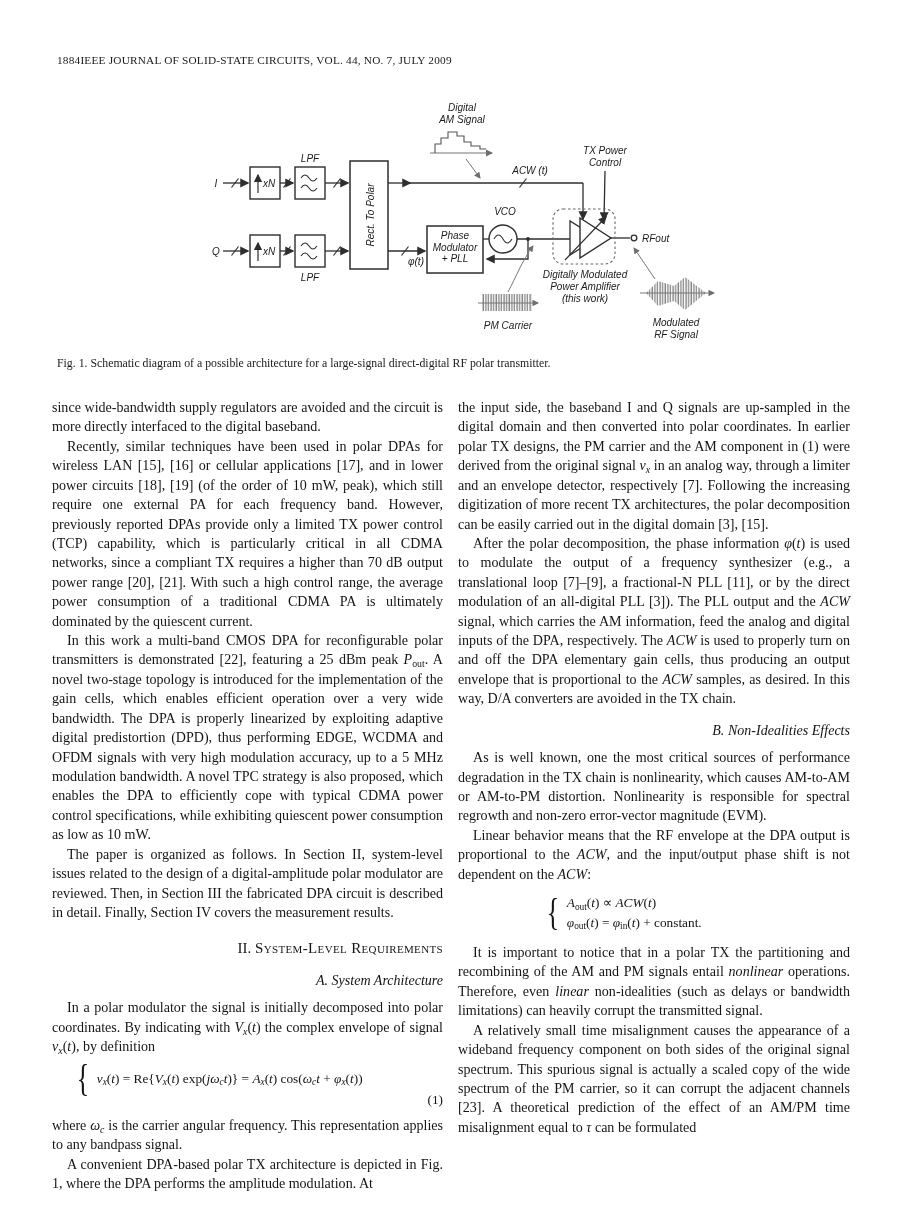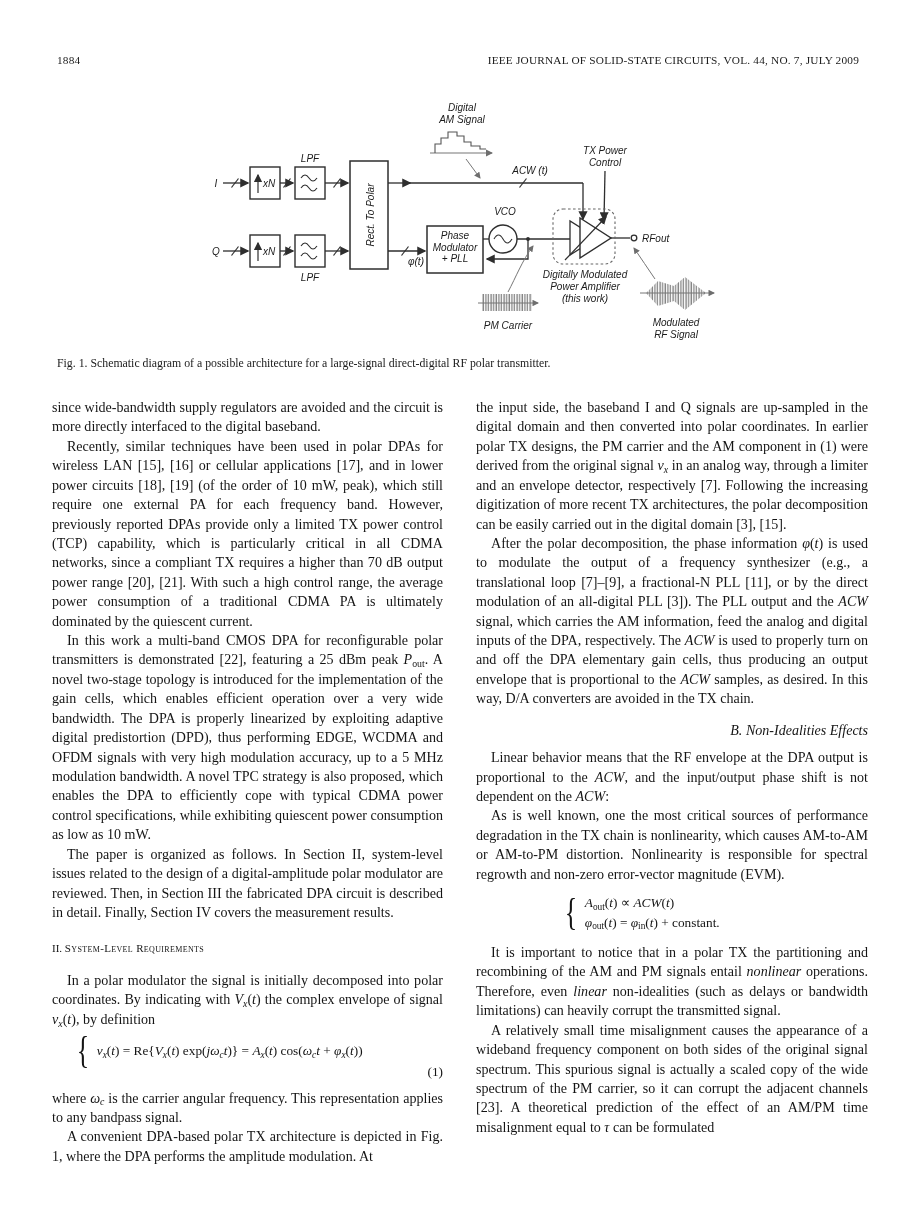--- a/index.html
+++ b/index.html
@@ -1,31 +1,31 @@
 <!DOCTYPE html>
 <html><head>
 <meta charset="utf-8">
 <style>
   html,body{margin:0;padding:0;background:#e8e8e8;}
   .page{position:relative;width:924px;height:1232px;background:#ffffff;overflow:hidden;
         font-family:"Liberation Serif",serif;color:#141414;}
-  .hdr{position:absolute;top:54px;left:57px;right:65px;display:flex;justify-content:space-between;
+  .hdr{position:absolute;top:54px;left:57px;right:58px;display:flex;
        font-size:11.3px;letter-spacing:0.2px;color:#1a1a1a;}
   .figwrap{position:absolute;left:178px;top:97px;width:575px;height:255px;}
   .figwrap svg{display:block;}
   .figwrap text{font-family:"Liberation Sans",sans-serif;font-style:italic;fill:#1b1b1b;font-size:10px;}
   .cap{position:absolute;left:57px;top:356px;width:680px;font-size:11.8px;color:#1a1a1a;}
   .cap .cap-label{margin-right:3px;}
   .col{position:absolute;top:398px;font-size:14.05px;line-height:19.42px;text-align:justify;
        text-justify:inter-word;}
   .col-l{left:52px;width:391px;}
-  .col-r{left:476px;width:392px;}
+  .col-r{left:458px;width:392px;}
   .col p{margin:0;}
   .col p.ind{text-indent:15px;}
-  .sec-head{text-align:left;margin:17px 0 12px;font-size:11px;}
+  .sec-head{text-align:right;margin:17px 0 12px;font-size:15px;}
   .sec-head .sc{font-variant:small-caps;letter-spacing:0.35px;}
   .sub-head{font-style:italic;margin:12px 0 8px;text-align:right;}
   .it{font-style:italic;}
   .sb{font-size:70%;position:relative;top:0.30em;line-height:0;}
   .eq{position:relative;font-size:13.3px;text-align:left;}
   .eq-row{display:flex;align-items:center;}
   .brace{font-size:37px;font-weight:300;line-height:0.85;margin-right:5px;
          display:inline-block;transform:scaleX(0.7);}
   .eq-line{white-space:nowrap;}
   .eq-num{position:absolute;right:0;}
@@ -195,20 +195,21 @@
   <div class="col col-l">
     <p>since wide-bandwidth supply regulators are avoided and the circuit is more directly interfaced to the digital baseband.</p>
     <p class="ind">Recently, similar techniques have been used in polar DPAs for wireless LAN [15], [16] or cellular applications [17], and in lower power circuits [18], [19] (of the order of 10 mW, peak), which still require one external PA for each frequency band. However, previously reported DPAs provide only a limited TX power control (TCP) capability, which is particularly critical in all CDMA networks, since a compliant TX requires a higher than 70 dB output power range [20], [21]. With such a high control range, the average power consumption of a traditional CDMA PA is ultimately dominated by the quiescent current.</p>
     <p class="ind"><span>In this work a multi-band CMOS DPA for reconfigurable polar transmitters is demonstrated [22], featuring a 25 dBm peak </span><span class="it">P</span><span class="sb">out</span><span>. A novel two-stage topology is introduced for the implementation of the gain cells, which enables efficient operation over a very wide bandwidth. The DPA is properly linearized by exploiting adaptive digital predistortion (DPD), thus performing EDGE, WCDMA and OFDM signals with very high modulation accuracy, up to a 5 MHz modulation bandwidth. A novel TPC strategy is also proposed, which enables the DPA to efficiently cope with typical CDMA power control specifications, while exhibiting quiescent power consumption as low as 10 mW.</span></p>
     <p class="ind">The paper is organized as follows. In Section II, system-level issues related to the design of a digital-amplitude polar modulator are reviewed. Then, in Section III the fabricated DPA circuit is described in detail. Finally, Section IV covers the measurement results.</p>
 
     <div class="sec-head">
       <span>II.</span>
       <span class="sc">System-Level Requirements</span>
     </div>
+    <div class="sub-head">A. System Architecture</div>
 
     <p class="ind"><span>In a polar modulator the signal is initially decomposed into polar coordinates. By indicating with </span><span class="it">V</span><span class="it sb">x</span><span>(</span><span class="it">t</span><span>)</span><span> the complex envelope of signal </span><span class="it">v</span><span class="it sb">x</span><span>(</span><span class="it">t</span><span>)</span><span>, by definition</span></p>
 
     <div class="eq eq1">
       <div class="eq-row">
         <span class="brace">{</span>
         <div>
           <div class="eq-line"><span class="it">v</span><span class="it sb">x</span><span>(</span><span class="it">t</span><span>) = Re{</span><span class="it">V</span><span class="it sb">x</span><span>(</span><span class="it">t</span><span>) exp(</span><span class="it">jω</span><span class="it sb">c</span><span class="it">t</span><span>)} = </span><span class="it">A</span><span class="it sb">x</span><span>(</span><span class="it">t</span><span>) cos(</span><span class="it">ω</span><span class="it sb">c</span><span class="it">t</span><span> + </span><span class="it">φ</span><span class="it sb">x</span><span>(</span><span class="it">t</span><span>))</span></div>
         </div>
       </div>
@@ -218,22 +219,22 @@
     <p><span>where </span><span class="it">ω</span><span class="it sb">c</span><span> is the carrier angular frequency. This representation applies to any bandpass signal.</span></p>
     <p class="ind">A convenient DPA-based polar TX architecture is depicted in Fig. 1, where the DPA performs the amplitude modulation. At</p>
   </div>
 
   <div class="col col-r">
     <p><span>the input side, the baseband I and Q signals are up-sampled in the digital domain and then converted into polar coordinates. In earlier polar TX designs, the PM carrier and the AM component in (1) were derived from the original signal </span><span class="it">v</span><span class="it sb">x</span><span> in an analog way, through a limiter and an envelope detector, respectively [7]. Following the increasing digitization of more recent TX architectures, the polar decomposition can be easily carried out in the digital domain [3], [15].</span></p>
     <p class="ind"><span>After the polar decomposition, the phase information </span><span class="it">φ</span><span>(</span><span class="it">t</span><span>)</span><span> is used to modulate the output of a frequency synthesizer (e.g., a translational loop [7]–[9], a fractional-N PLL [11], or by the direct modulation of an all-digital PLL [3]). The PLL output and the </span><span class="it">ACW</span><span> signal, which carries the AM information, feed the analog and digital inputs of the DPA, respectively. The </span><span class="it">ACW</span><span> is used to properly turn on and off the DPA elementary gain cells, thus producing an output envelope that is proportional to the </span><span class="it">ACW</span><span> samples, as desired. In this way, D/A converters are avoided in the TX chain.</span></p>
 
     <div class="sub-head">B. Non-Idealities Effects</div>
 
+    <p class="ind">As is well known, one the most critical sources of performance degradation in the TX chain is nonlinearity, which causes AM-to-AM or AM-to-PM distortion. Nonlinearity is responsible for spectral regrowth and non-zero error-vector magnitude (EVM).</p>
     <p class="ind"><span>Linear behavior means that the RF envelope at the DPA output is proportional to the </span><span class="it">ACW</span><span>, and the input/output phase shift is not dependent on the </span><span class="it">ACW</span><span>:</span></p>
-    <p class="ind">As is well known, one the most critical sources of performance degradation in the TX chain is nonlinearity, which causes AM-to-AM or AM-to-PM distortion. Nonlinearity is responsible for spectral regrowth and non-zero error-vector magnitude (EVM).</p>
 
     <div class="eq2wrap">
       <div class="eq eq2">
         <div class="eq-row">
           <span class="brace">{</span>
           <div>
             <div class="eq-line"><span class="it">A</span><span class="sb">out</span><span>(</span><span class="it">t</span><span>) ∝ </span><span class="it">ACW</span><span>(</span><span class="it">t</span><span>)</span></div>
             <div class="eq-line"><span class="it">φ</span><span class="sb">out</span><span>(</span><span class="it">t</span><span>) = </span><span class="it">φ</span><span class="sb">in</span><span>(</span><span class="it">t</span><span>) + constant.</span></div>
           </div>
         </div>

